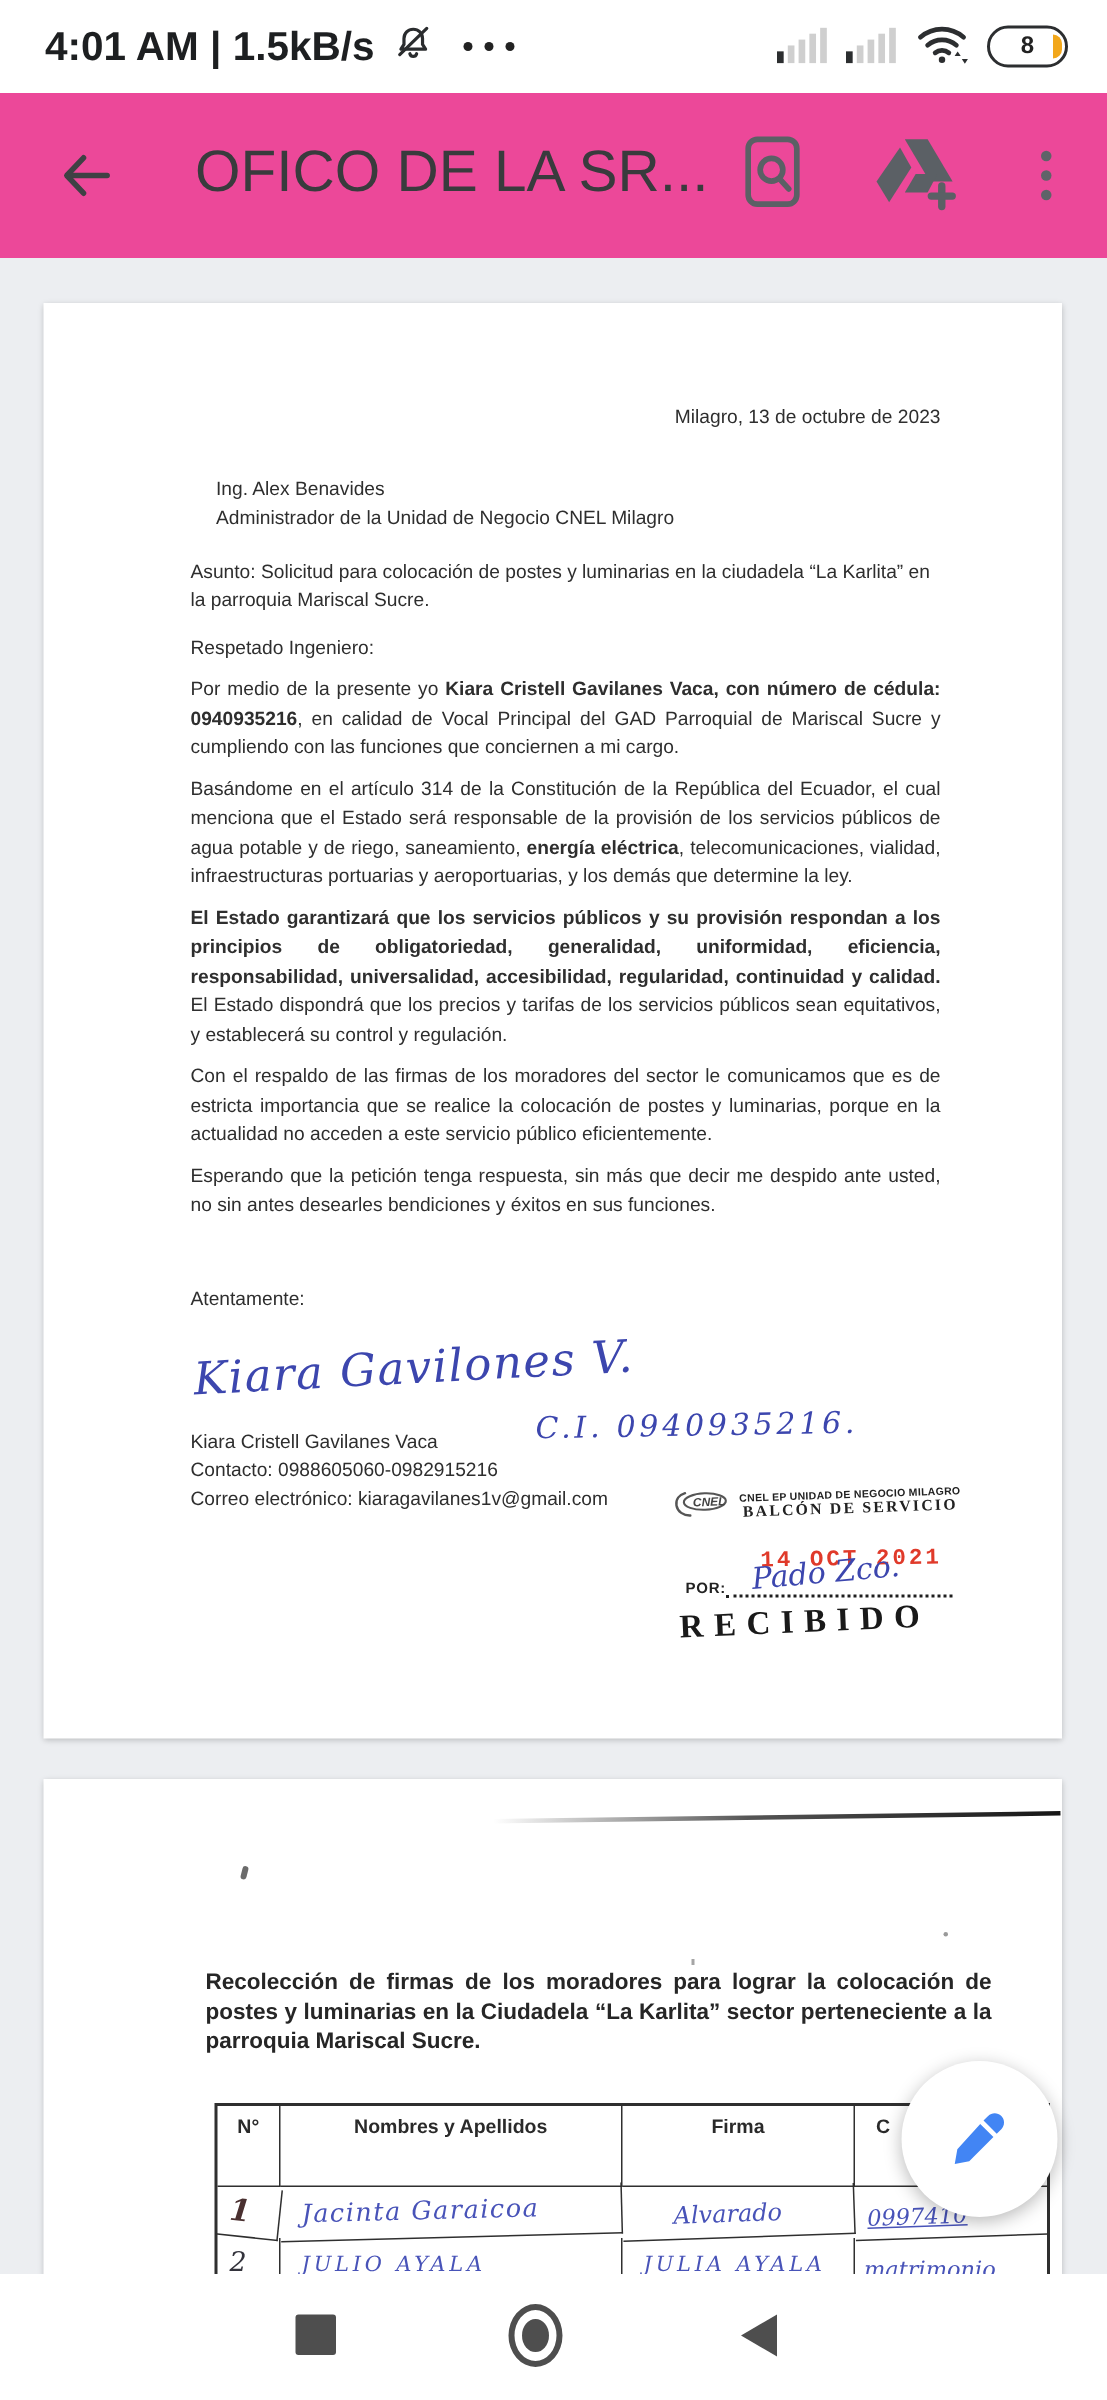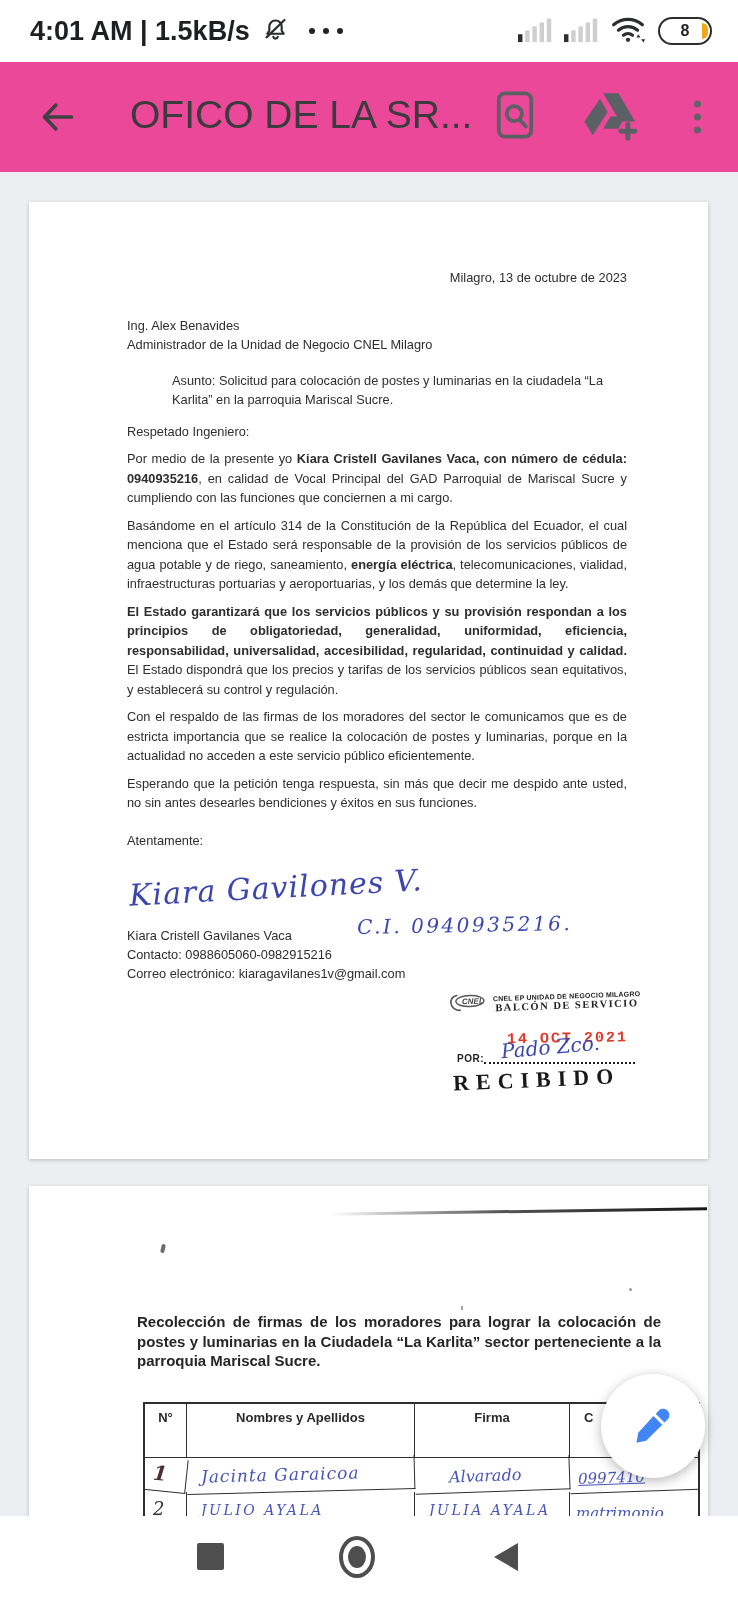--- a/index.html
+++ b/index.html
@@ -36,26 +36,26 @@
   .content { position:absolute; left:0; top:172px; width:738px; height:1344px;
              background:#eceef1; overflow:hidden; }
   .page { position:absolute; background:#fff; box-shadow:0 1px 4px rgba(0,0,0,.22); }
   .page1 { left:29px; top:30px; width:679px; height:957px; }
   .page2 { left:29px; top:1014px; width:679px; height:420px; }
 
   
   .letter-body { position:absolute; left:98px; top:66px; width:500px; color:#2e2e2e;
                  font-size:12.8px; line-height:19.5px; }
   .l-date { text-align:right; margin-bottom:28px; }
-  .l-recipient { margin-bottom:16px; }
-  .l-subject { margin-bottom:12px;margin-left:45px; }
+  .l-recipient { margin-bottom:16px;margin-left:17px; }
+  .l-subject { margin-bottom:12px; }
   .l-salut { margin-bottom:8px; }
   .para { text-align:justify; margin-bottom:8px; }
   .b { font-weight:bold; }
-  .l-closing { margin-top:18px; }
+  .l-closing { margin-top:43px; }
   .sig-area { position:relative; height:160px; margin-top:24px; }
   .hand { font-family:"DejaVu Serif", serif; font-style:italic; color:#3c46ae; }
   .sig-script { position:absolute; left:2px; top:4px; font-size:30px; letter-spacing:1px;
                 transform:rotate(-3deg); }
   .sig-ci { position:absolute; left:230px; top:42px; font-size:20px; letter-spacing:2.5px;
             transform:rotate(-1deg); }
   .sig-typed { position:absolute; left:0; top:52px; font-size:12.8px; line-height:19px; }
 
   
   .stamp { position:absolute; left:420px; top:786px; width:215px; color:#222; }

